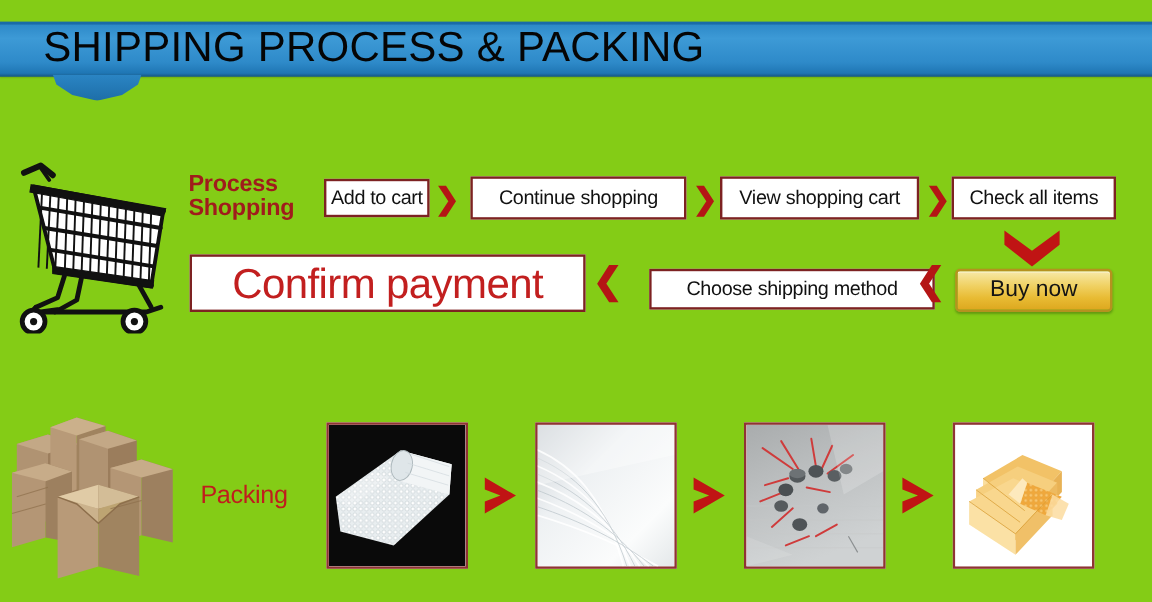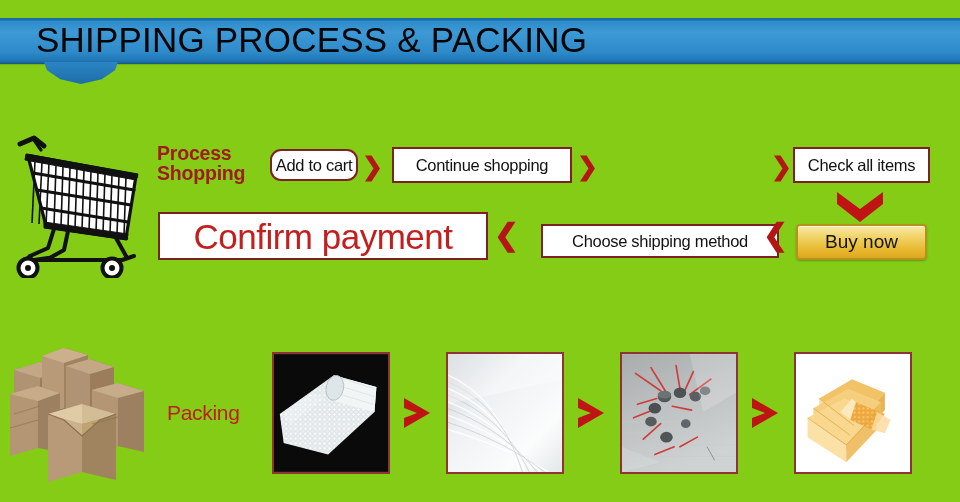--- a/index.html
+++ b/index.html
@@ -204,28 +204,29 @@
         <circle cx="104" cy="138" r="3" fill="#111111"></circle>
       </g>
     </svg>
   </div>
 
   <div class="sp-label">
     <div>Process</div>
     <div>Shopping</div>
   </div>
 
-  <div class="pbox" style="left:270px; top:149px; width:88px; height:32px;border-radius:11px;">Add to cart</div>
+  <div class="pbox" style="left:270px; top:149px; width:88px; height:32px;">Add to cart</div>
 
   <div class="chev" style="left:362px; top:154px; font-size:25px; font-weight:bold;">❯</div>
 
   <div class="pbox" style="left:392px; top:147px; width:180px; height:36px;">Continue shopping</div>
 
   <div class="chev" style="left:577px; top:154px; font-size:25px; font-weight:bold;">❯</div>
 
+  <div class="pbox" style="left:600px; top:147px; width:166px; height:36px;">View shopping cart</div>
 
   <div class="chev" style="left:771px; top:154px; font-size:25px; font-weight:bold;">❯</div>
 
   <div class="pbox" style="left:793px; top:147px; width:137px; height:36px;">Check all items</div>
 
   <div style="position:absolute; left:835px; top:190px; width:50px; height:34px;">
     <svg viewBox="0 0 50 34" xmlns="http://www.w3.org/2000/svg">
       <polygon points="2,2 25,19 48,2 48,14 25,32 2,14" fill="#c01414"></polygon>
     </svg>
   </div>

